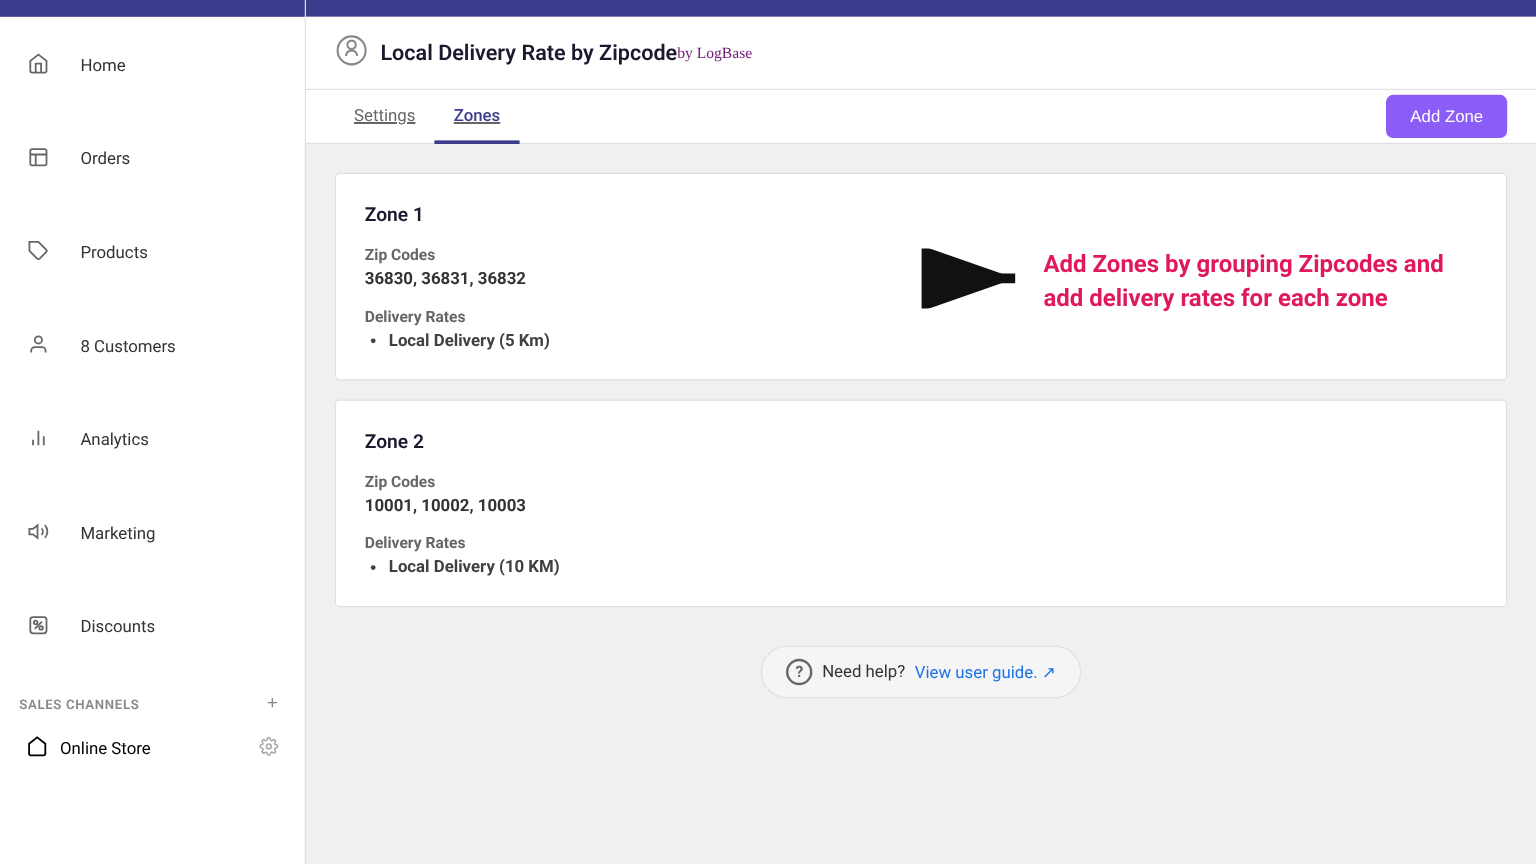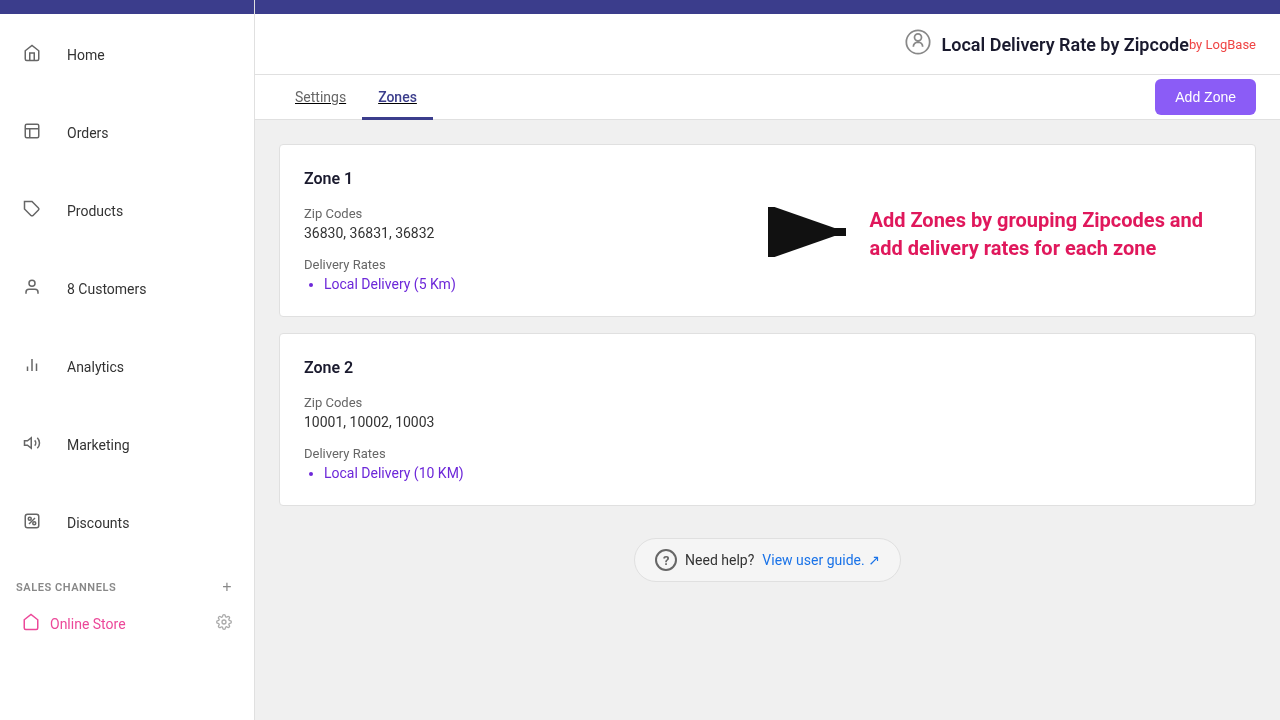--- a/index.html
+++ b/index.html
@@ -59,21 +59,21 @@
       color: #888;
       font-size: 16px;
     }
 
     .online-store-item {
       display: flex;
       align-items: center;
       justify-content: space-between;
       padding: 10px 16px;
       cursor: pointer;
-      color: #ec4899;
+      color: #000000;
       font-size: 14px;
       border-radius: 4px;
       margin: 1px 6px;
     }
     .online-store-left { display: flex; align-items: center; gap: 10px; }
 
     
     .sidebar-topbar {
       height: 14px;
       background: #3b3d8c;
@@ -92,35 +92,36 @@
       height: 14px;
       background: #3b3d8c;
     }
 
     .page-header {
       background: #fff;
       border-bottom: 1px solid #e0e0e0;
       padding: 14px 24px;
       display: flex;
       align-items: center;
-      justify-content: flex-end;
+      justify-content: flex-start;
     }
     .page-header-left {
       display: flex;
       align-items: center;
       gap: 10px;
     }
     .page-title {
       font-size: 18px;
       font-weight: 600;
       color: #1a1a2e;
     }
     .page-author {
       font-size: 13px;
-      color: #ef4444;
+      color: #701a75;
+      font-family: Liberation Serif, serif;
     }
 
     .tabs-bar {
       background: #fff;
       border-bottom: 1px solid #e0e0e0;
       padding: 0 24px;
       display: flex;
       align-items: center;
       justify-content: space-between;
     }
@@ -168,21 +169,21 @@
     .zone-title {
       font-size: 16px;
       font-weight: 600;
       color: #1a1a2e;
       margin-bottom: 18px;
     }
     .zone-inner {
       display: flex;
       align-items: flex-start;
     }
-    .zone-data { flex: 1; }
+    .zone-data { flex: 1; font-weight: bold; }
     .zone-hint {
       flex: 1;
       display: flex;
       align-items: center;
       gap: 12px;
     }
     .hint-text {
       font-size: 20px;
       color: #e0185c;
       font-weight: 700;
@@ -196,21 +197,21 @@
     }
     .field-value {
       font-size: 14px;
       color: #333;
       margin-bottom: 16px;
     }
     .delivery-list {
       list-style: disc;
       padding-left: 20px;
       font-size: 14px;
-      color: #6d28d9;
+      color: #404040;
     }
 
     .help-bar {
       display: flex;
       justify-content: center;
       padding: 16px;
     }
     .help-pill {
       display: flex;
       align-items: center;

